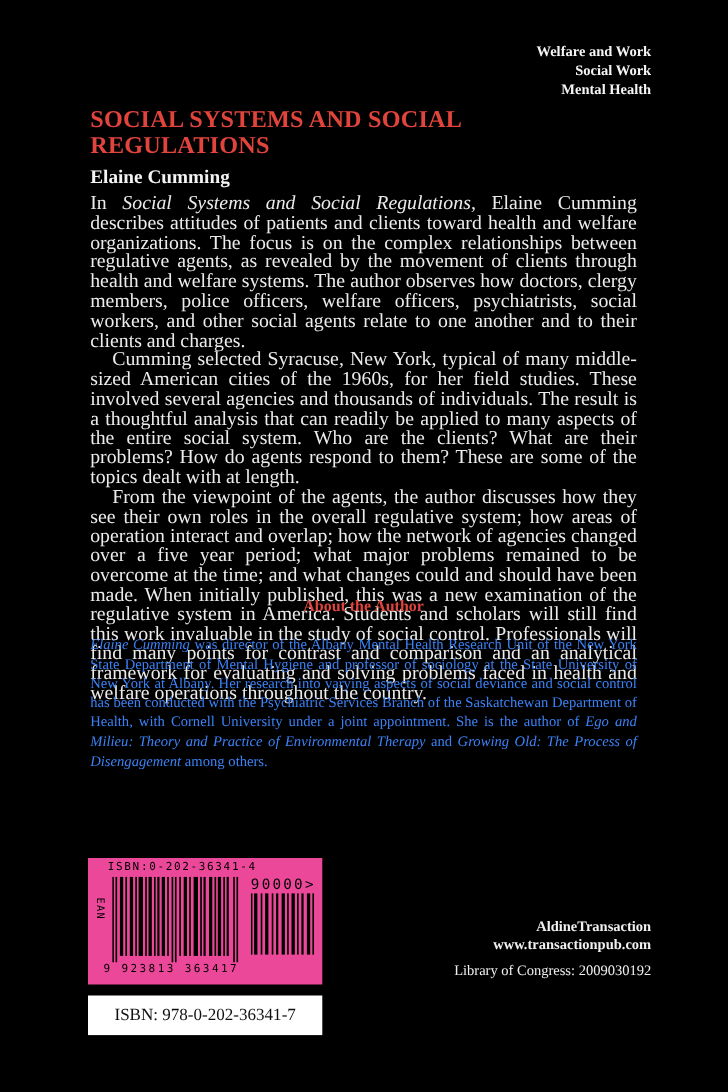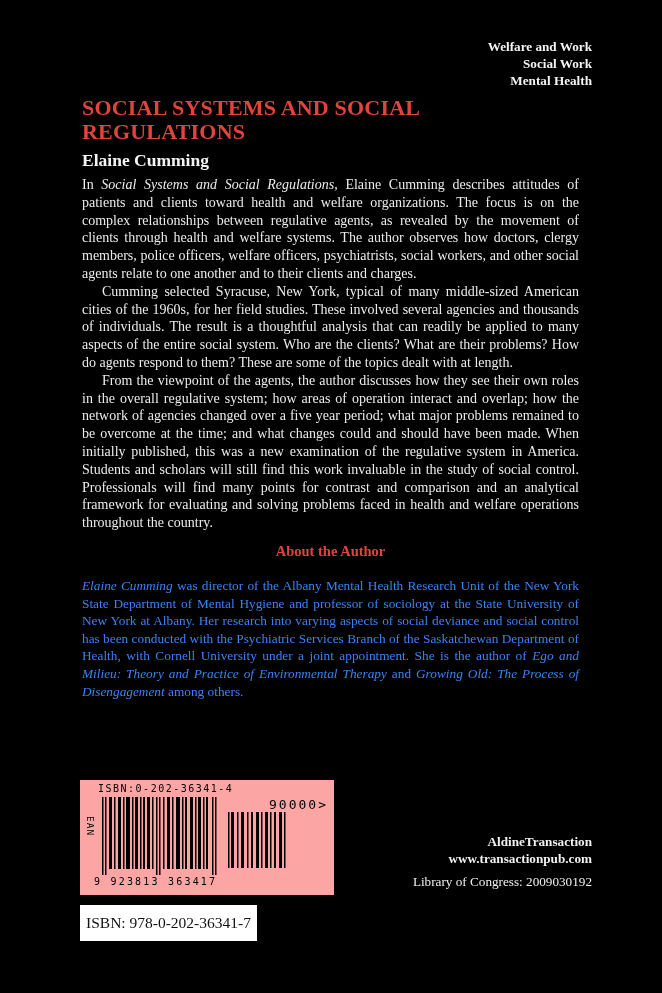--- a/index.html
+++ b/index.html
@@ -17,36 +17,36 @@
       position: absolute; left: 82px; top: 96px; width: 440px;
       color: #e0443c; font-weight: bold; font-size: 22px; line-height: 24px;
       letter-spacing: 0.2px; margin: 0;
     }
     .author {
       position: absolute; left: 82px; top: 150px;
       font-weight: bold; font-size: 17.5px; color: #f4f4f4; margin: 0;
     }
     .blurb {
       position: absolute; left: 82px; top: 176px; width: 497px;
-      font-size: 14px; line-height: 17.8px; text-align: justify; color: #ececec;
+      font-size: 18px; line-height: 17.8px; text-align: justify; color: #ececec;
     }
     .blurb p { margin: 0; }
     .blurb p + p { text-indent: 20px; }
     .about-heading {
       position: absolute; left: 82px; top: 543px; width: 497px; text-align: center;
       color: #e0443c; font-weight: bold; font-size: 14.5px; margin: 0;
     }
     .about {
       position: absolute; left: 82px; top: 577px; width: 497px;
       font-size: 13.3px; line-height: 17.6px; text-align: justify; color: #3b82f6;
     }
     .about p { margin: 0; }
     .barcode-box {
-      position: absolute; left: 80px; top: 780px; width: 254px; height: 115px;
-      background: #fca5a5; color: #000;
+      position: absolute; left: 80px; top: 780px; width: 213px; height: 115px;
+      background: #ec4899; color: #000;
     }
     .bc-isbn10 {
       position: absolute; left: 18px; top: 3px; font-family: "DejaVu Sans Mono", monospace;
       font-size: 10px; letter-spacing: 1.5px;
     }
     .bc-price {
       position: absolute; right: 6px; top: 17px; font-family: "DejaVu Sans Mono", monospace;
       font-size: 13px; letter-spacing: 2px;
     }
     .bc-ean {
@@ -54,21 +54,21 @@
       transform-origin: left top; left: 16px;
       font-family: "DejaVu Sans Mono", monospace; font-size: 9.5px; letter-spacing: 1px;
     }
     .bc-main { position: absolute; left: 22px; top: 17px; width: 115px; height: 78px; }
     .bc-addon { position: absolute; left: 148px; top: 32px; width: 58px; height: 56px; }
     .bc-digits {
       position: absolute; left: 14px; top: 96px; font-family: "DejaVu Sans Mono", monospace;
       font-size: 10px; letter-spacing: 2.2px;
     }
     .isbn-box {
-      position: absolute; left: 80px; top: 905px; width: 177px; height: 36px;
+      position: absolute; left: 80px; top: 905px; width: 213px; height: 36px;
       background: #fff; color: #111; text-align: center; line-height: 36px;
       font-size: 15.5px;
     }
     .publisher {
       position: absolute; right: 70px; top: 834px; text-align: right;
       font-size: 13.2px; line-height: 16.5px; color: #f0f0f0;
     }
     .publisher div { white-space: nowrap; margin-left: 40px; }
     .publisher .b { font-weight: bold; }
     .publisher .i { font-style: italic; }

